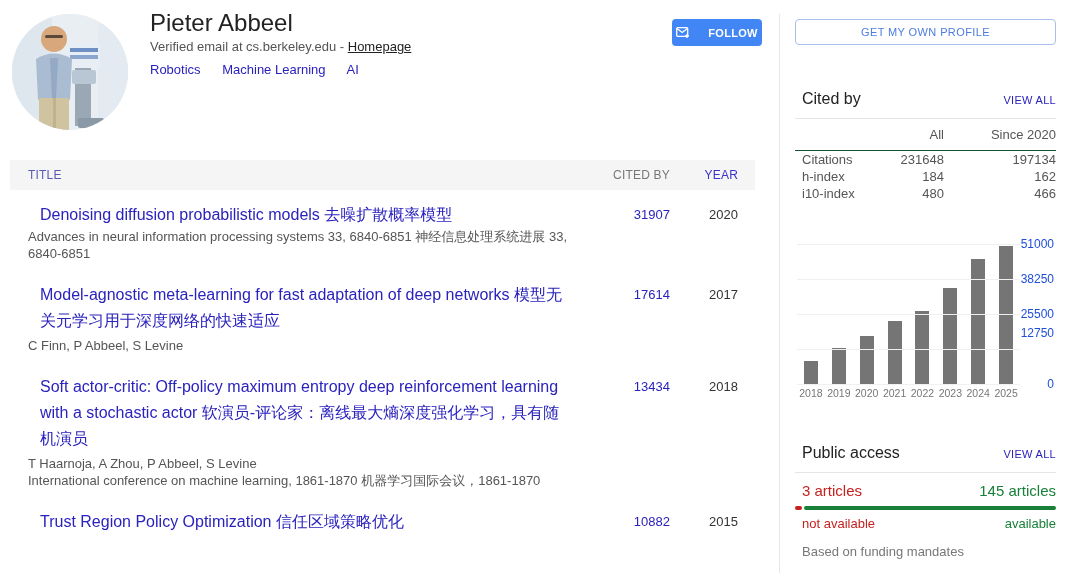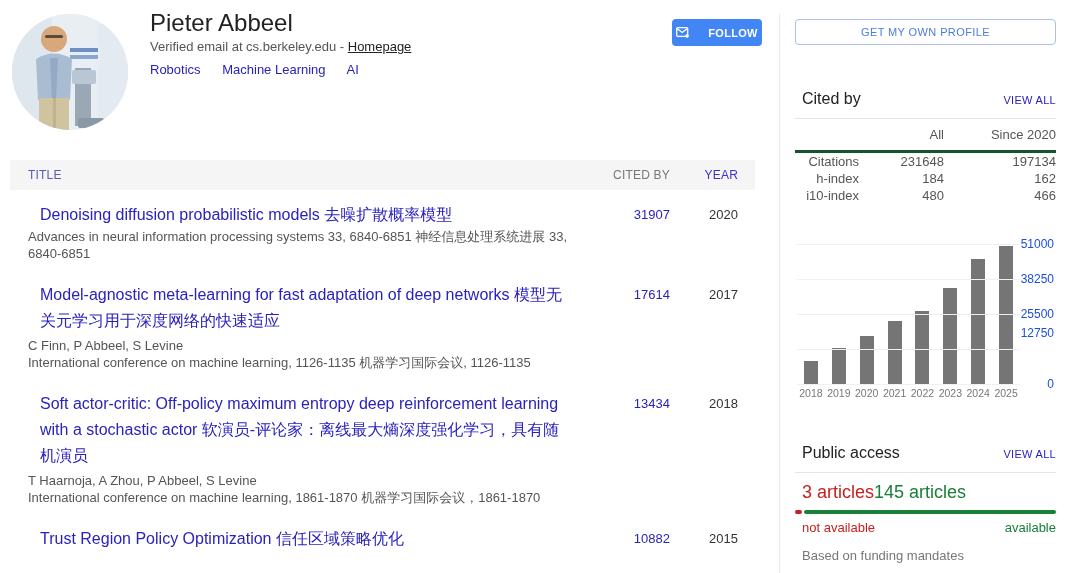--- a/index.html
+++ b/index.html
@@ -49,38 +49,38 @@
   
   .own-profile-btn { position:absolute; left:795px; top:19px; width:261px; height:26px;
     background:#fff; border:1px solid #a9c0ea; border-radius:4px; color:#4c7ce0;
     font-size:11px; letter-spacing:.4px; cursor:pointer; font-family:"Liberation Sans",sans-serif; }
 
   .citedby-box { position:absolute; left:795px; top:90px; width:261px; }
   .side-head { display:flex; justify-content:space-between; align-items:baseline; padding:0 0 10px 7px; }
   .side-title { font-size:16px; color:#222; }
   .view-all { font-size:11px; color:#2a22bd; letter-spacing:.3px; cursor:pointer; }
   .rule { border-top:1px solid #e5e5e5; }
-  .stat-cols { display:flex; font-size:13px; color:#555; padding:8px 0 8px 7px; border-bottom:3px solid #14532d; }
+  .stat-cols { display:flex; font-size:13px; color:#555; padding:8px 0 8px 7px; border-bottom:1px solid #14532d; }
   .stat-row { display:flex; font-size:13px; color:#555; line-height:17px; padding-left:7px; }
   .stat-row:first-of-type { margin-top:6px; }
-  .sc-label { flex:1;text-align:right; }
+  .sc-label { flex:1; }
   .sc-a { width:85px; text-align:right; }
   .sc-b { width:112px; text-align:right; }
 
   .chart { position:absolute; left:795px; top:234px; width:261px; height:166px; }
   .chart .grid { position:absolute; left:2px; width:223px; height:1px; background:#f0f0f0; }
   .chart .bars { position:absolute; left:2px; top:10px; width:223px; height:140px;
     display:flex; align-items:flex-end; justify-content:space-around; }
   .chart .bar { width:14px; background:#757575; cursor:pointer; }
   .chart .xlabels { position:absolute; left:2px; top:153px; width:223px; display:flex; justify-content:space-around; }
   .chart .xlabels span { font-size:10.5px; color:#777; width:27px; text-align:center; }
   .chart .ytick { position:absolute; right:2px; font-size:12px; color:#1d4ed8; line-height:14px; }
 
   .pubaccess-box { position:absolute; left:795px; top:444px; width:261px; }
-  .pa-counts { display:flex; justify-content:flex-start; font-size:18px; padding:9px 0 0 7px; }
+  .pa-counts { display:flex; justify-content:space-between; font-size:15px; padding:9px 0 0 7px; }
   .pa-red { color:#c5221f; }
   .pa-green { color:#188038; }
   .pa-bar { display:flex; gap:2px; margin:7px 0 6px 0; height:4px; }
   .pa-bar .seg-red { width:7px; background:#c5221f; border-radius:2px; }
   .pa-bar .seg-green { flex:1; background:#188038; border-radius:2px; }
   .pa-labels { display:flex; justify-content:space-between; font-size:13px; padding-left:7px; }
   .pa-note { margin-top:13px; font-size:13px; color:#777; padding-left:7px; }
 </style>
 </head>
 <body>
@@ -142,21 +142,20 @@
         <div class="pub-title">Denoising diffusion probabilistic models 去噪扩散概率模型</div>
         <div class="pub-venue">Advances in neural information processing systems 33, 6840-6851 神经信息处理系统进展 33, 6840-6851</div>
       </div>
       <div class="pub-cited">31907</div>
       <div class="pub-year">2020</div>
     </div>
     <div class="pub-row">
       <div class="pub-main">
         <div class="pub-title">Model-agnostic meta-learning for fast adaptation of deep networks 模型无关元学习用于深度网络的快速适应</div>
         <div class="pub-authors">C Finn, P Abbeel, S Levine</div>
-        <div class="pub-venue">International conference on machine learning, 1126-1135 机器学习国际会议, 1126-1135</div>
       </div>
       <div class="pub-cited">17614</div>
       <div class="pub-year">2017</div>
     </div>
     <div class="pub-row">
       <div class="pub-main">
         <div class="pub-title">Soft actor-critic: Off-policy maximum entropy deep reinforcement learning with a stochastic actor 软演员-评论家：离线最大熵深度强化学习，具有随机演员</div>
         <div class="pub-authors">T Haarnoja, A Zhou, P Abbeel, S Levine</div>
         <div class="pub-venue">International conference on machine learning, 1861-1870 机器学习国际会议，1861-1870</div>
       </div>

